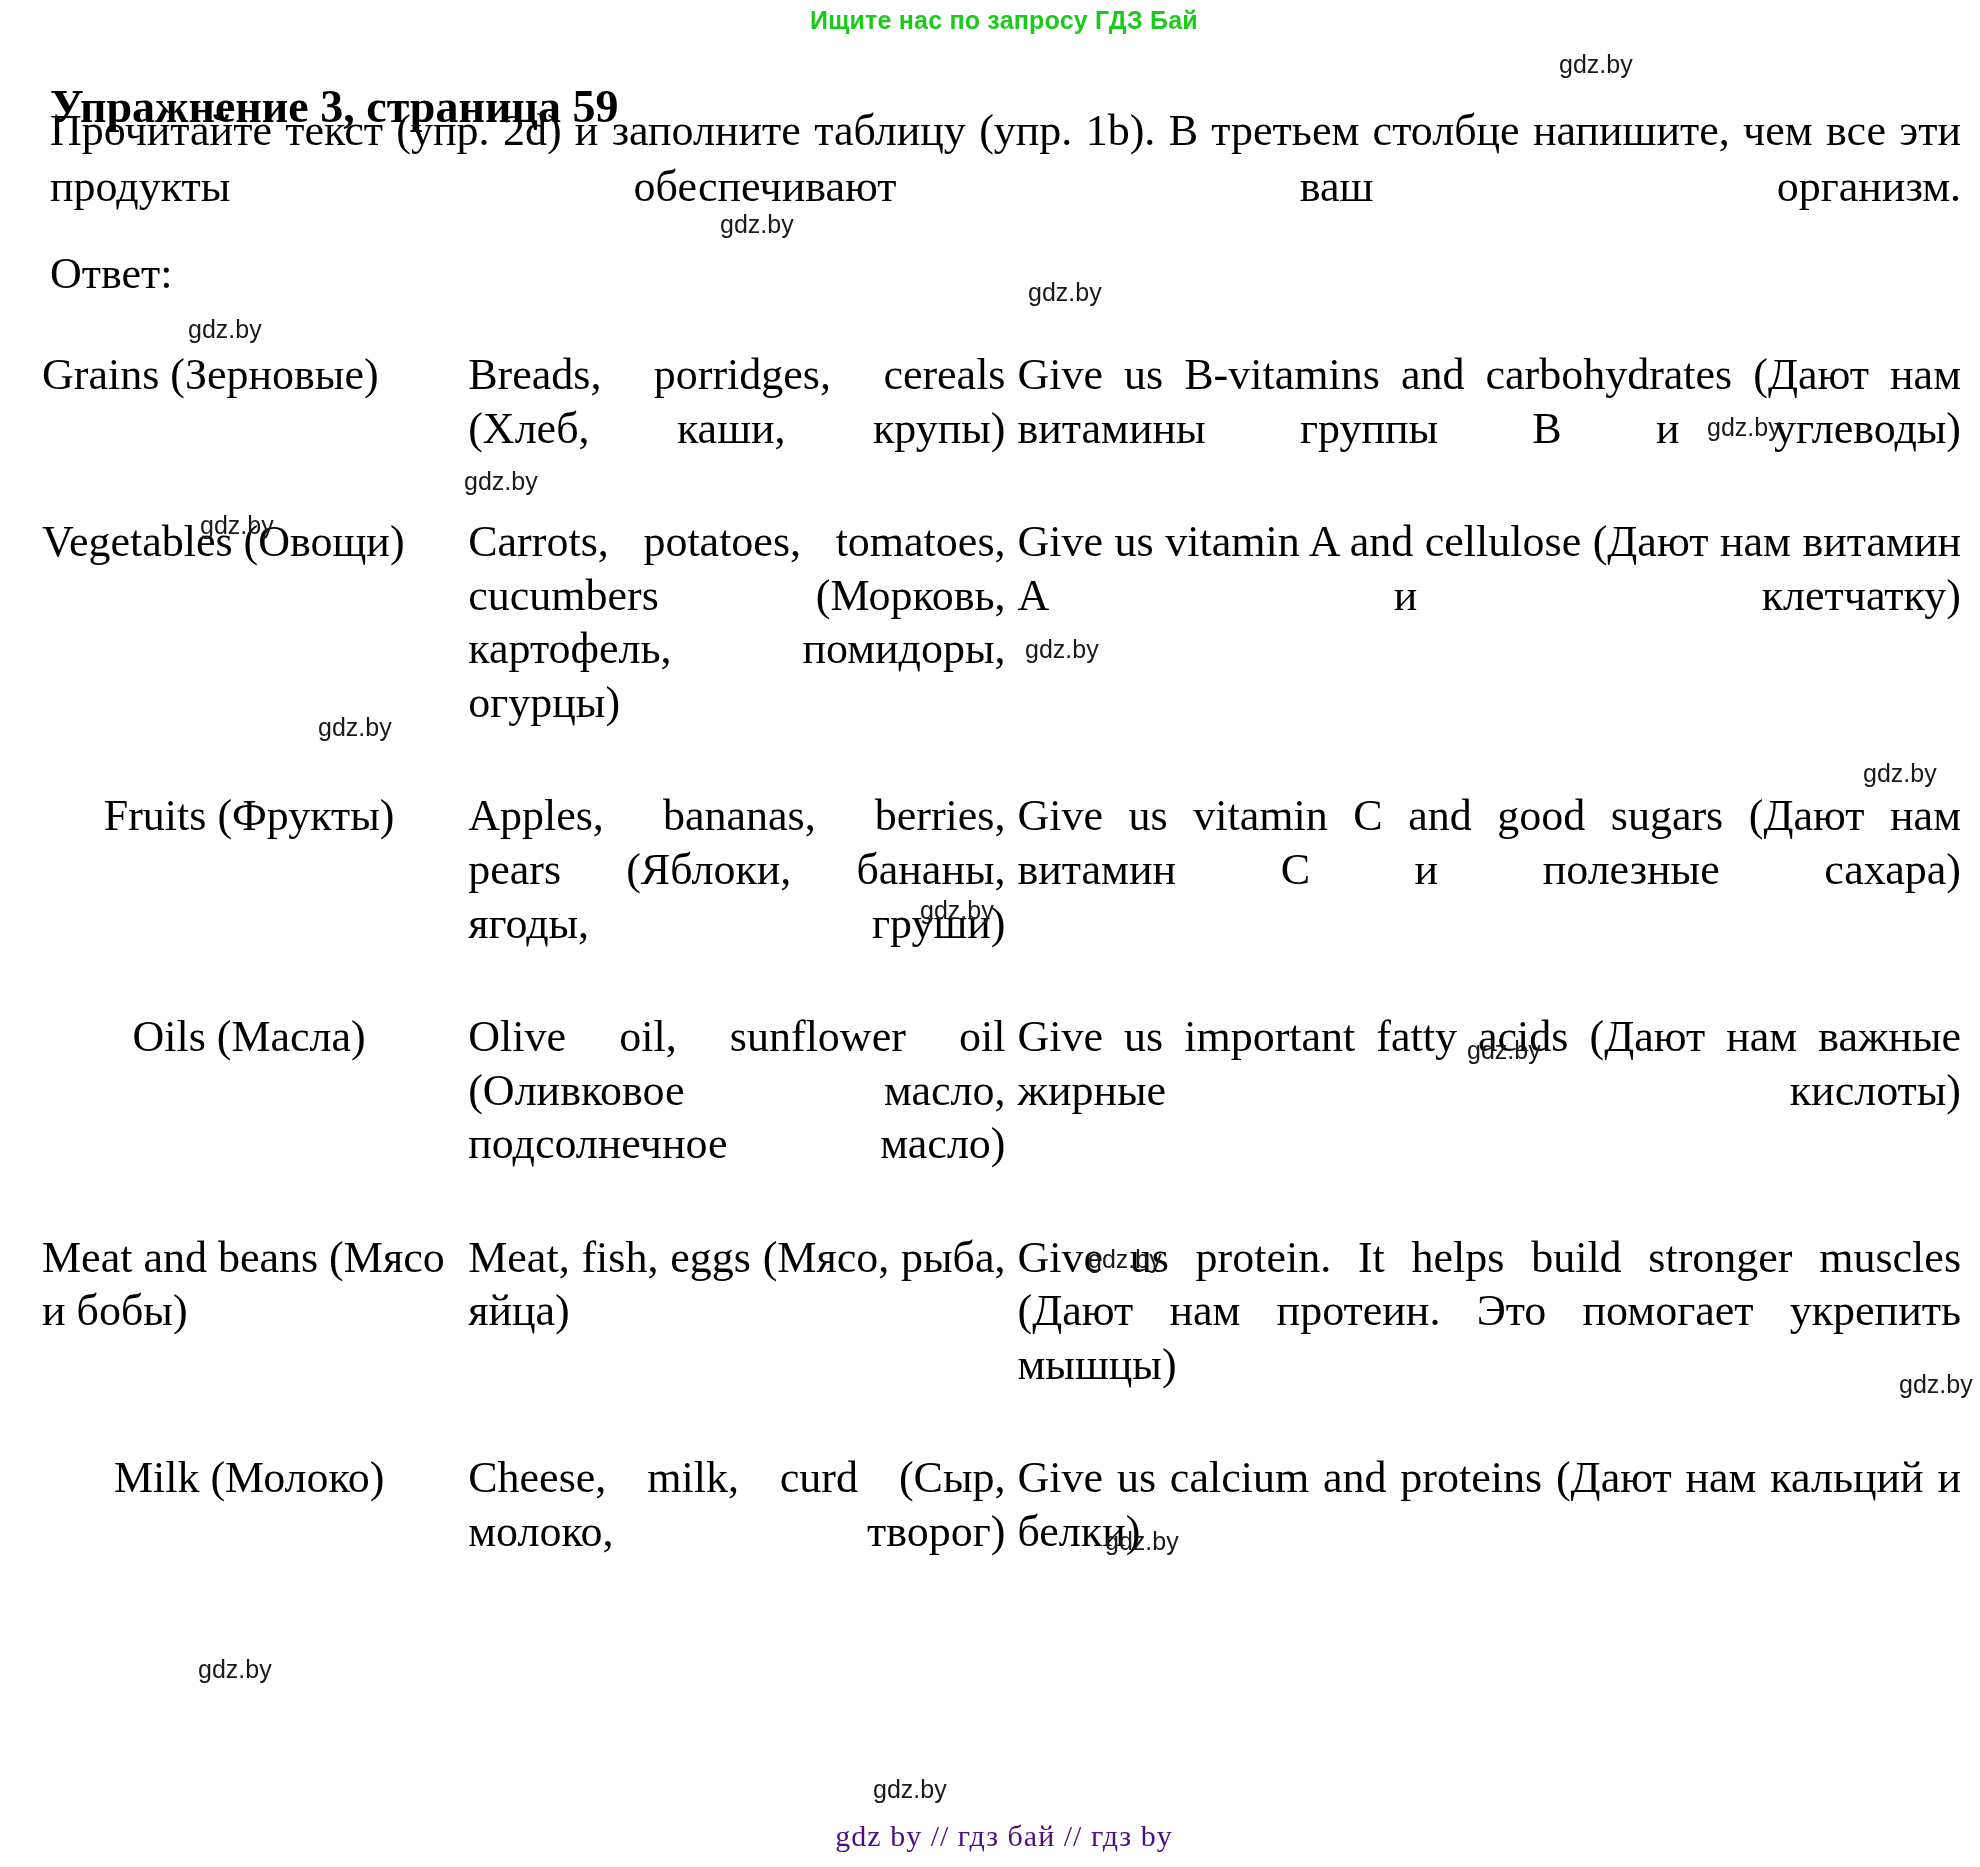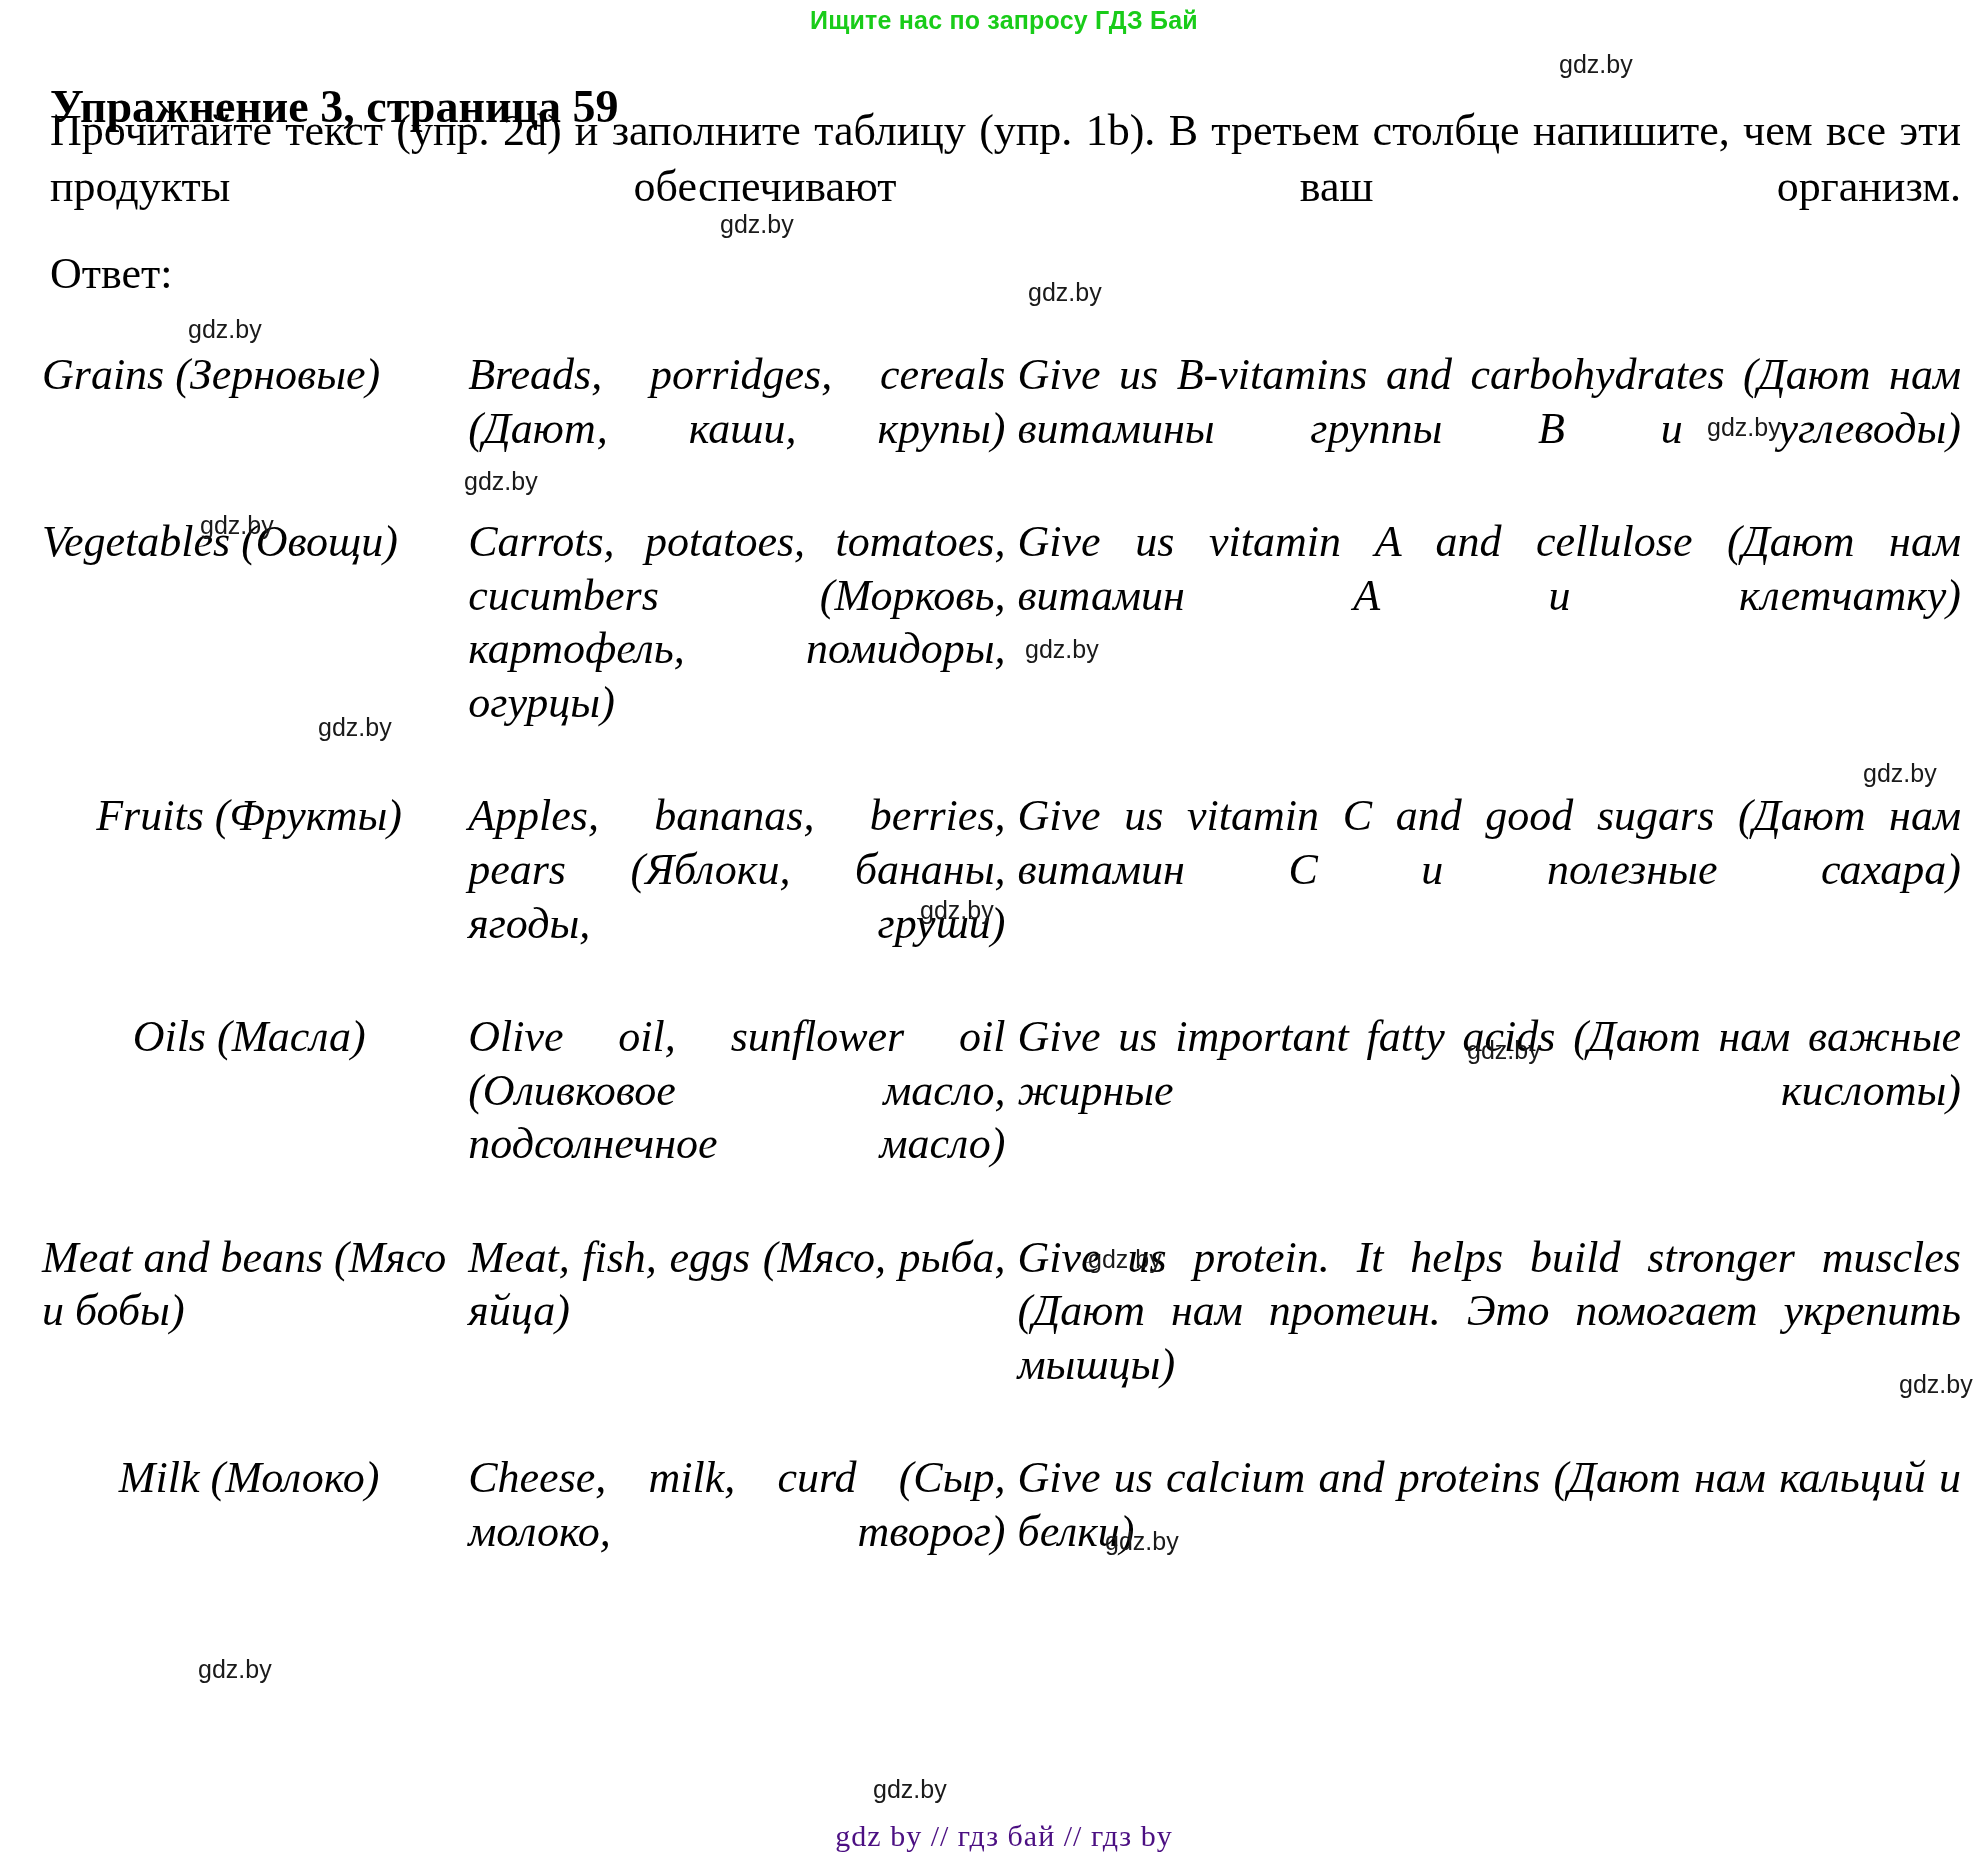--- a/index.html
+++ b/index.html
@@ -79,21 +79,20 @@
   }
 
   
   .food-table {
     position: absolute;
     left: 28px;
     top: 348px;
     width: 1931px;
     border-collapse: collapse;
     table-layout: fixed;
-    font-style: italic;
   }
   .food-table td {
     border: none;
     padding: 0 12px 0 0;
     vertical-align: top;
     font-size: 44px;
     line-height: 1.22;
   }
   .col-group  { width: 426px; }
   .col-items  { width: 549px; }
@@ -156,21 +155,21 @@
 
   <table class="food-table">
     <colgroup>
       <col class="col-group">
       <col class="col-items">
       <col class="col-gives">
     </colgroup>
     <tbody>
       <tr class="row-pad">
         <td class="cell-group">Grains (Зерновые)</td>
-        <td class="cell-items">Breads, porridges, cereals (Дают, каши, крупы)</td>
+        <td class="cell-items">Breads, porridges, cereals (Хлеб, каши, крупы)</td>
         <td class="cell-gives">Give us B-vitamins and carbohydrates (Дают нам витамины группы В и углеводы)</td>
       </tr>
       <tr class="row-pad">
         <td class="cell-group">Vegetables (Овощи)</td>
         <td class="cell-items">Carrots, potatoes, tomatoes, cucumbers (Морковь, картофель, помидоры, огурцы)</td>
         <td class="cell-gives">Give us vitamin A and cellulose (Дают нам витамин А и клетчатку)</td>
       </tr>
       <tr class="row-pad">
         <td class="cell-group nojust">Fruits (Фрукты)</td>
         <td class="cell-items">Apples, bananas, berries, pears (Яблоки, бананы, ягоды, груши)</td>

